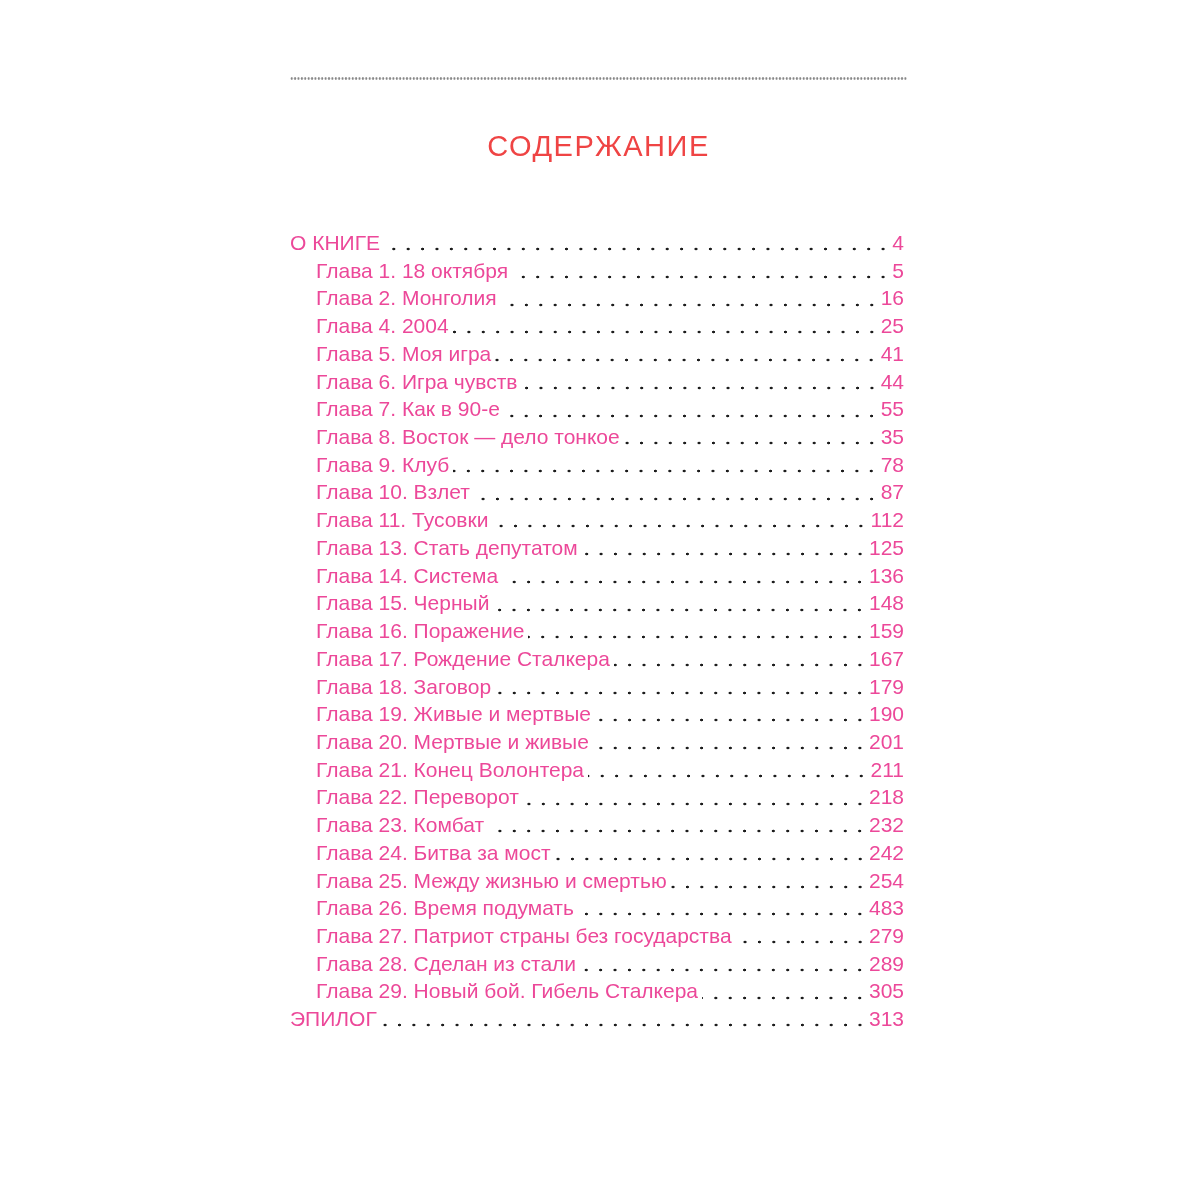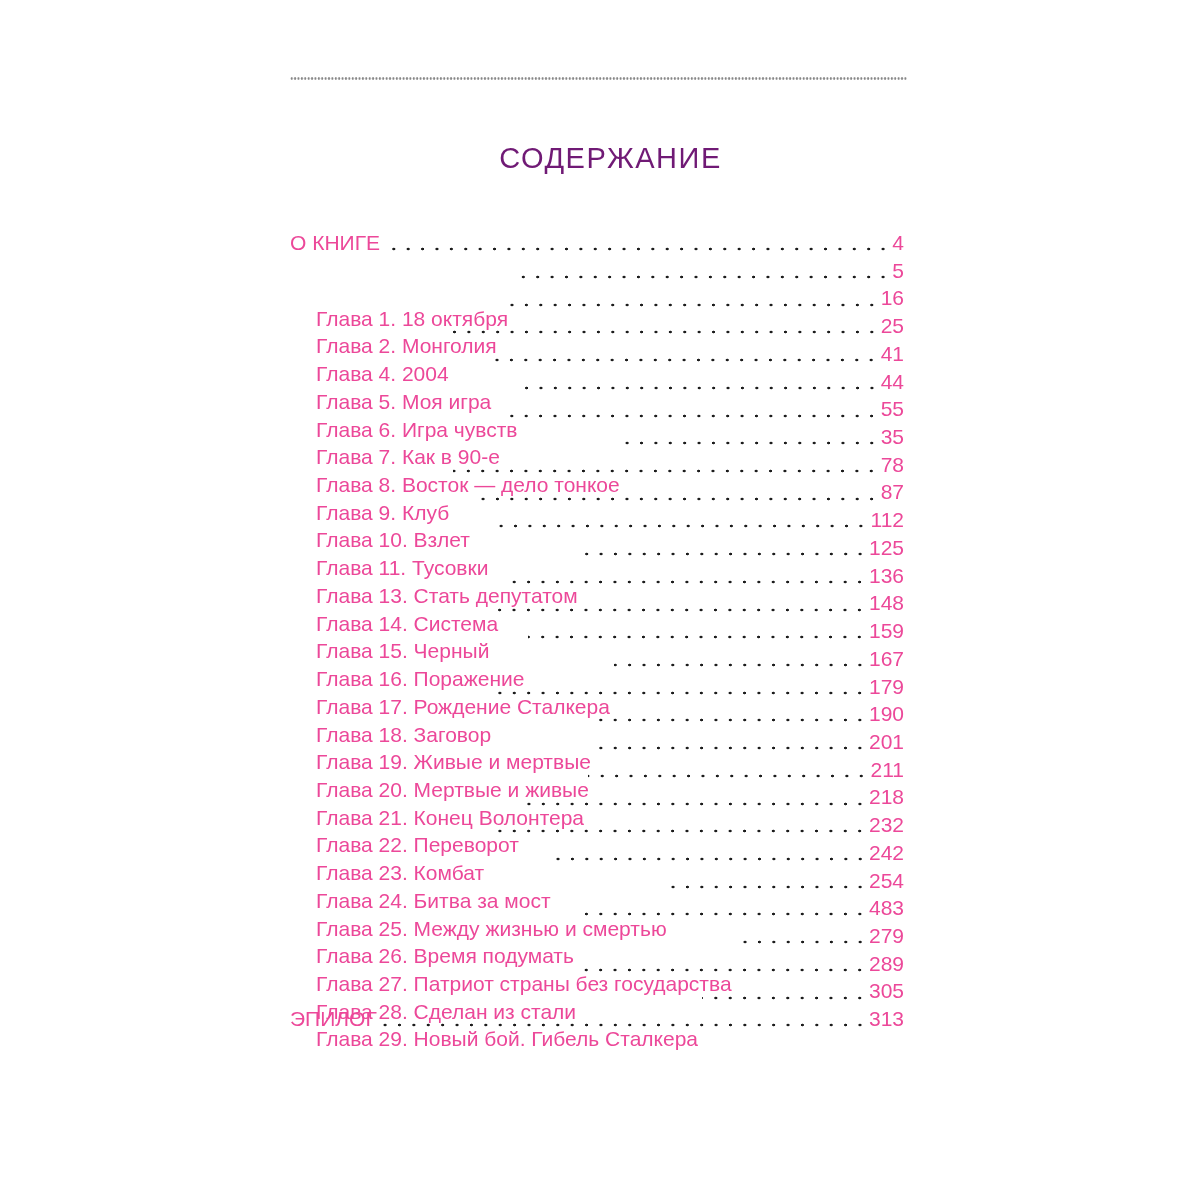--- a/index.html
+++ b/index.html
@@ -24,46 +24,45 @@
     background-image: radial-gradient(circle, #868686 1px, rgba(134,134,134,0) 1.35px);
     background-size: 3.4px 3px;
     background-repeat: repeat-x;
     background-position: left center;
   }
   .title {
     position: absolute;
     left: 290px;
     top: 131px;
     width: 617px;
-    margin: 12px;
+    margin: 0;
     text-align: center;
     font-size: 29px;
     line-height: 30px;
     font-weight: 300;
     letter-spacing: 1.5px;
-    color: #701a75;
+    color: #ef4444;
   }
   .toc {
     position: absolute;
     left: 290px;
     top: 229px;
     width: 614px;
   }
   .toc-row {
     display: flex;
     align-items: stretch;
     height: 27.72px;
     font-size: 21px;
     line-height: 27.72px;
     color: #ec4899;
     white-space: nowrap;
   }
   .toc-row.indent .toc-label {
     padding-left: 26px;
-    margin-top: 48px;
   }
   .toc-label {
     flex: 0 0 auto;
   }
   .dot-leader {
     flex: 1 1 auto;
     min-width: 10px;
     height: 4px;
     align-self: flex-end;
     margin-bottom: 5.5px;

